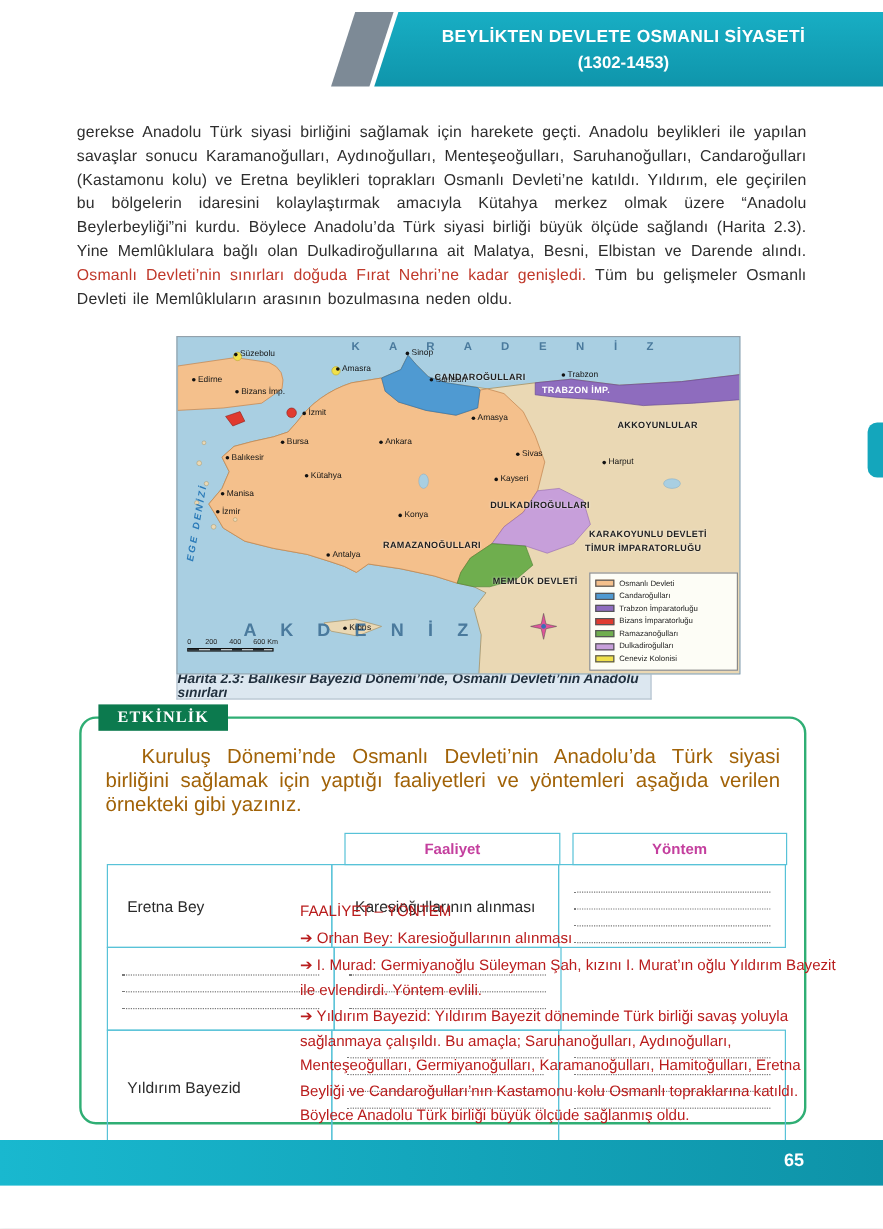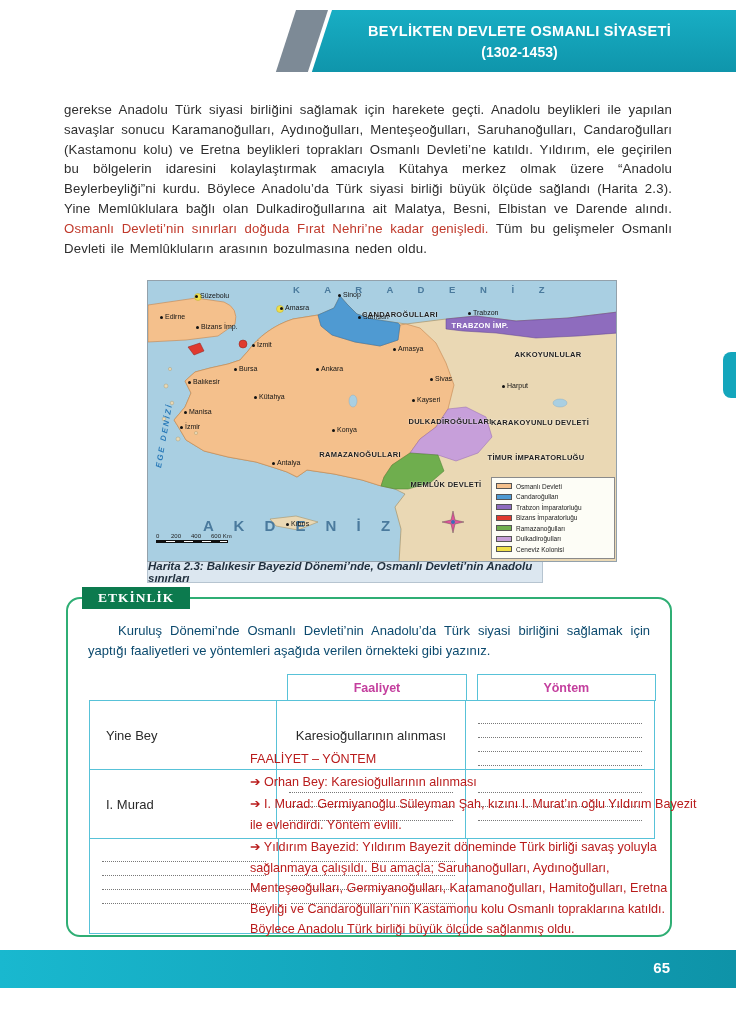--- a/index.html
+++ b/index.html
@@ -54,22 +54,22 @@
   .scale-text { font-size:6px; color:#222; white-space:pre; margin-bottom:1px; }
   .scale-strip { width:72px; height:3px; border:.5px solid #111;
                  background:repeating-linear-gradient(90deg,#111 0 9px,#fff 9px 18px); }
 
   
   .activity { position:absolute; left:66px; top:597px; width:606px; height:340px;
               border:2px solid #2fae74; border-radius:14px; background:#fff; }
   .activity-badge { position:absolute; top:-12px; left:14px; background:#0c7a4e; color:#fff;
                     font-family:"Liberation Serif", serif; font-weight:bold; font-size:13.5px;
                     letter-spacing:1px; padding:3px 16px; }
-  .activity-intro { margin:22px 20px 0 20px; font-size:13px; line-height:20px; text-align:justify;
-                    color:#0c4a6e; text-indent:30px; }
+  .activity-intro { margin:22px 20px 0 20px; font-size:17px; line-height:20px; text-align:justify;
+                    color:#a16207; text-indent:30px; }
   .activity-table { margin:14px 0 0 22px; width:566px; font-size:13px; color:#2b2b2b; }
   .t-row { display:flex; }
   .cell { border:1px solid #58c2d8; margin:-1px 0 0 -1px; position:relative; background:transparent; }
   .c1 { width:188px; } .c2 { width:190px; } .c3 { width:190px; }
   .t-head .c1 { border:none; }
   .t-head .cell { height:27px; display:flex; align-items:center; justify-content:center;
                   color:#c43f9e; font-weight:bold; font-size:12.5px;margin-left:10px; }
   .r1 .cell { height:70px; } .r2 .cell { height:70px; } .r3 .cell { height:96px; }
   .cell.rlabel { display:flex; align-items:center; padding-left:16px; }
   .cell.example { display:flex; align-items:center; justify-content:center; text-align:center;
@@ -165,21 +165,21 @@
       <span class="city" style="left:124px;top:178px">Antalya</span>
       <span class="city" style="left:354px;top:101px">Harput</span>
       <span class="city" style="left:320px;top:28px">Trabzon</span>
       <span class="city" style="left:138px;top:239px">Kıbrıs</span>
 
       
       <span class="region" style="left:252px;top:33px">CANDAROĞULLARI</span>
       <span class="region light" style="left:332px;top:44px">TRABZON İMP.</span>
       <span class="region" style="left:400px;top:73px">AKKOYUNLULAR</span>
       <span class="region" style="left:302px;top:140px">DULKADİROĞULLARI</span>
-      <span class="region" style="left:392px;top:141px">KARAKOYUNLU DEVLETİ</span>
+      <span class="region" style="left:392px;top:164px">KARAKOYUNLU DEVLETİ</span>
       <span class="region" style="left:212px;top:173px">RAMAZANOĞULLARI</span>
       <span class="region" style="left:388px;top:176px">TİMUR İMPARATORLUĞU</span>
       <span class="region" style="left:298px;top:203px">MEMLÛK DEVLETİ</span>
 
       
       <div class="legend">
         <div class="lg-row">
           <span class="lg-swatch" style="background: rgb(244, 192, 140);"></span>
           <span class="lg-label">Osmanlı Devleti</span>
         </div>
@@ -228,43 +228,43 @@
     <div class="activity-badge">ETKİNLİK</div>
     <p class="activity-intro">Kuruluş Dönemi’nde Osmanlı Devleti’nin Anadolu’da Türk siyasi birliğini sağlamak için yaptığı faaliyetleri ve yöntemleri aşağıda verilen örnekteki gibi yazınız.</p>
 
     <div class="activity-table">
       <div class="t-row t-head">
         <div class="cell c1"></div>
         <div class="cell c2">Faaliyet</div>
         <div class="cell c3">Yöntem</div>
       </div>
       <div class="t-row r1">
-        <div class="cell c1 rlabel">Yine Bey</div>
+        <div class="cell c1 rlabel">Eretna Bey</div>
         <div class="cell c2 example">Karesioğullarının alınması</div>
         <div class="cell c3 dots">
           <div class="dotline"></div>
           <div class="dotline"></div>
           <div class="dotline"></div>
           <div class="dotline"></div>
         </div>
       </div>
       <div class="t-row r2">
-        <div class="cell c1 rlabel">I. Murad</div>
         <div class="cell c2 dots">
           <div class="dotline"></div>
           <div class="dotline"></div>
           <div class="dotline"></div>
         </div>
         <div class="cell c3 dots">
           <div class="dotline"></div>
           <div class="dotline"></div>
           <div class="dotline"></div>
         </div>
       </div>
       <div class="t-row r3">
+        <div class="cell c1 rlabel">Yıldırım Bayezid</div>
         <div class="cell c2 dots">
           <div class="dotline"></div>
           <div class="dotline"></div>
           <div class="dotline"></div>
           <div class="dotline"></div>
         </div>
         <div class="cell c3 dots">
           <div class="dotline"></div>
           <div class="dotline"></div>
           <div class="dotline"></div>

